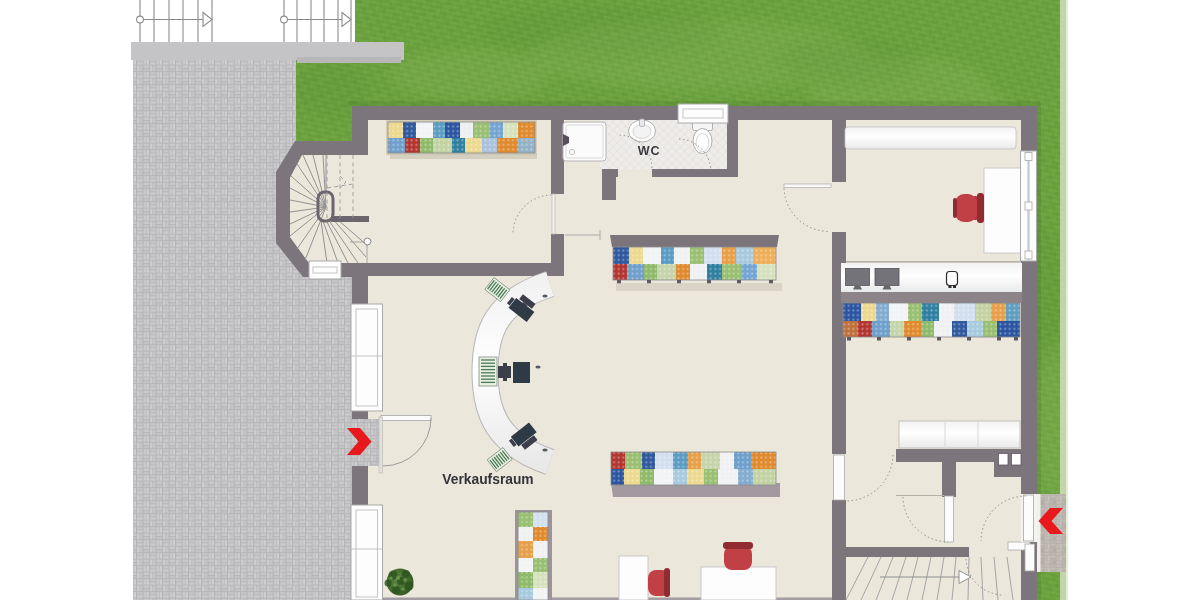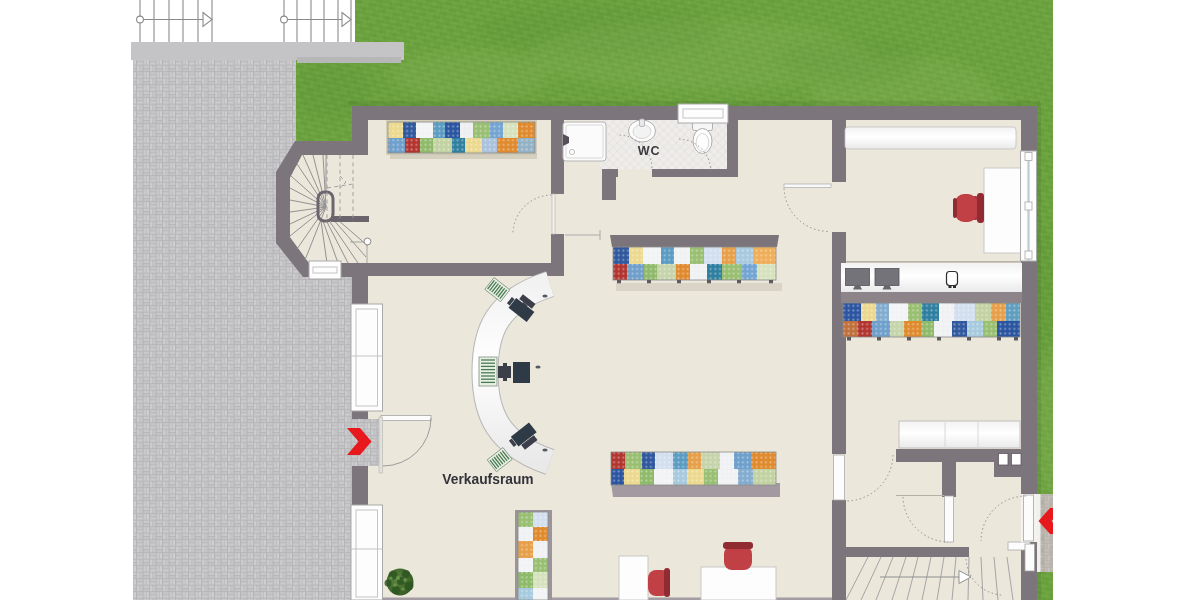--- a/index.html
+++ b/index.html
@@ -1,15 +1,15 @@
 <!DOCTYPE html>
 <html><head><meta charset="utf-8">
 <style>
 html,body{margin:0;padding:0;background:#fff;}
-#stage{position:relative;width:1053px;height:600px;overflow:hidden;font-family:"Liberation Sans",sans-serif;}
+#stage{position:relative;width:1200px;height:600px;overflow:hidden;font-family:"Liberation Sans",sans-serif;}
 </style></head><body>
 <div id="stage">
 <svg width="1200" height="600" viewBox="0 0 1200 600">
 <defs>
 <pattern id="pave" width="13" height="13" patternUnits="userSpaceOnUse">
  <rect width="13" height="13" fill="#b5b4b6"></rect>
  <rect x="0.6" y="0.6" width="5.6" height="2.4" fill="#c9c8ca"></rect>
  <rect x="0.6" y="3.8" width="5.6" height="2.4" fill="#c3c2c4"></rect>
  <rect x="7.1" y="0.6" width="2.4" height="5.6" fill="#cdccce"></rect>
  <rect x="10.1" y="0.6" width="2.4" height="5.6" fill="#c5c4c6"></rect>

